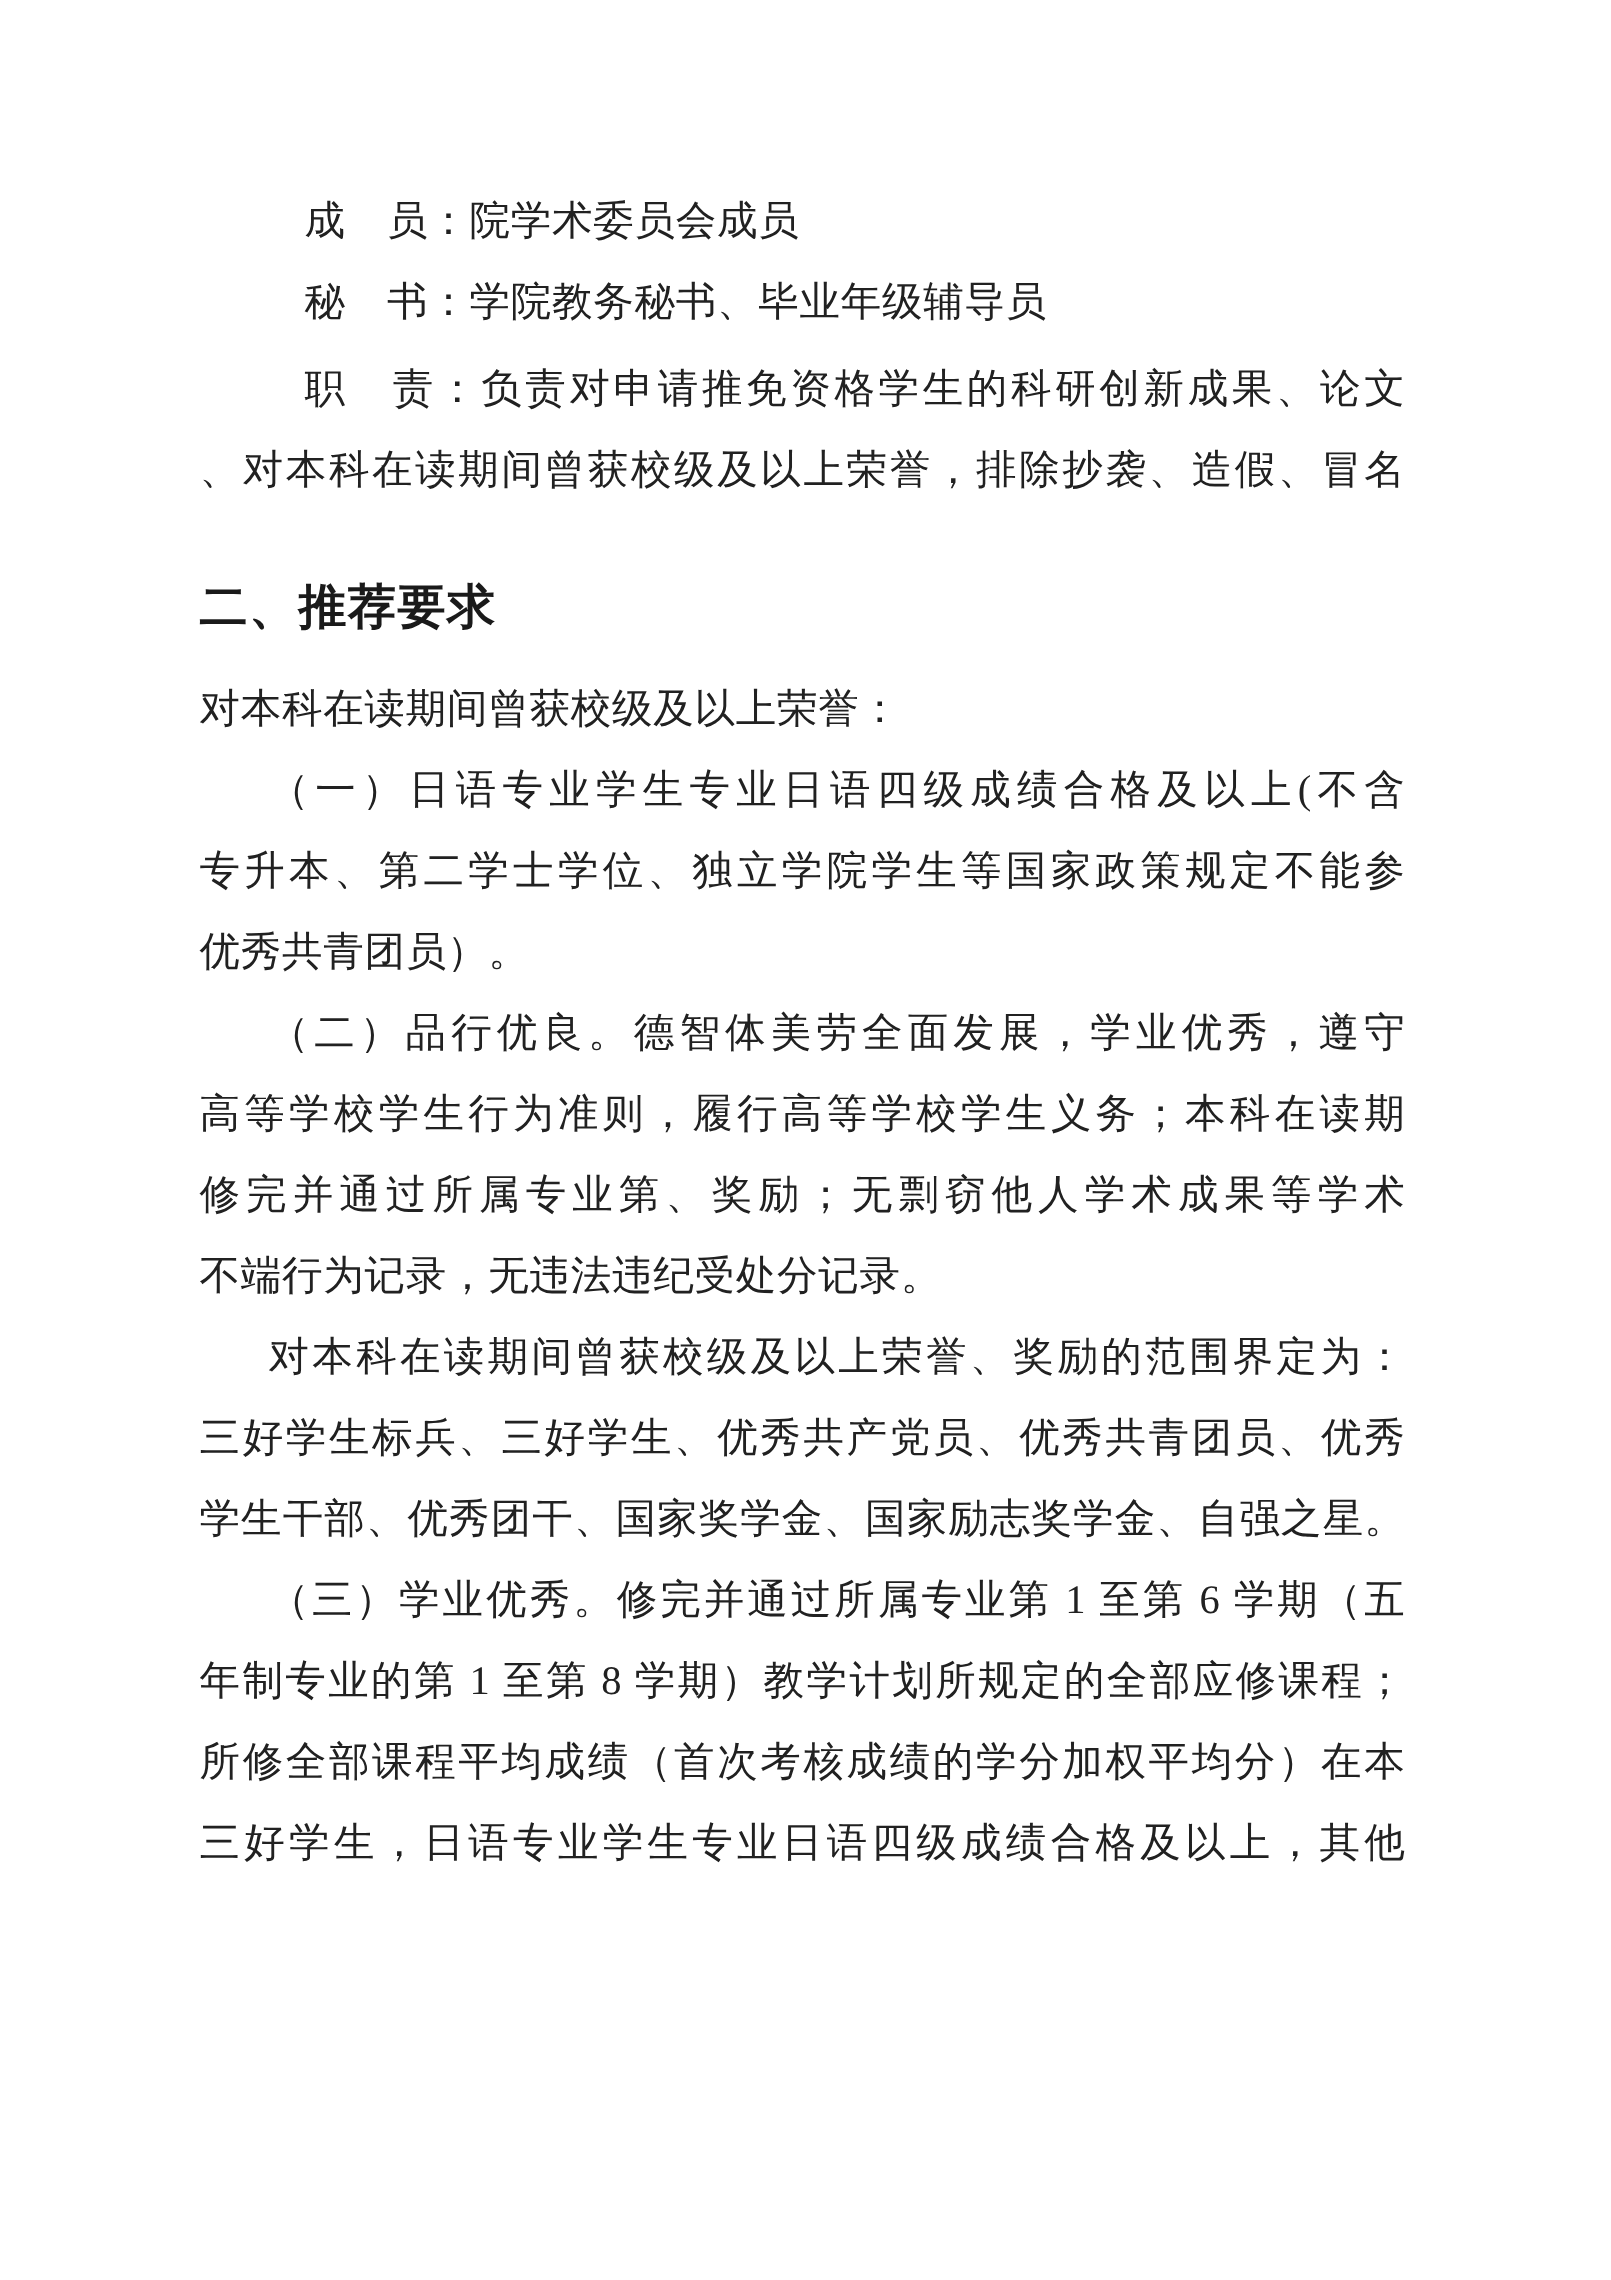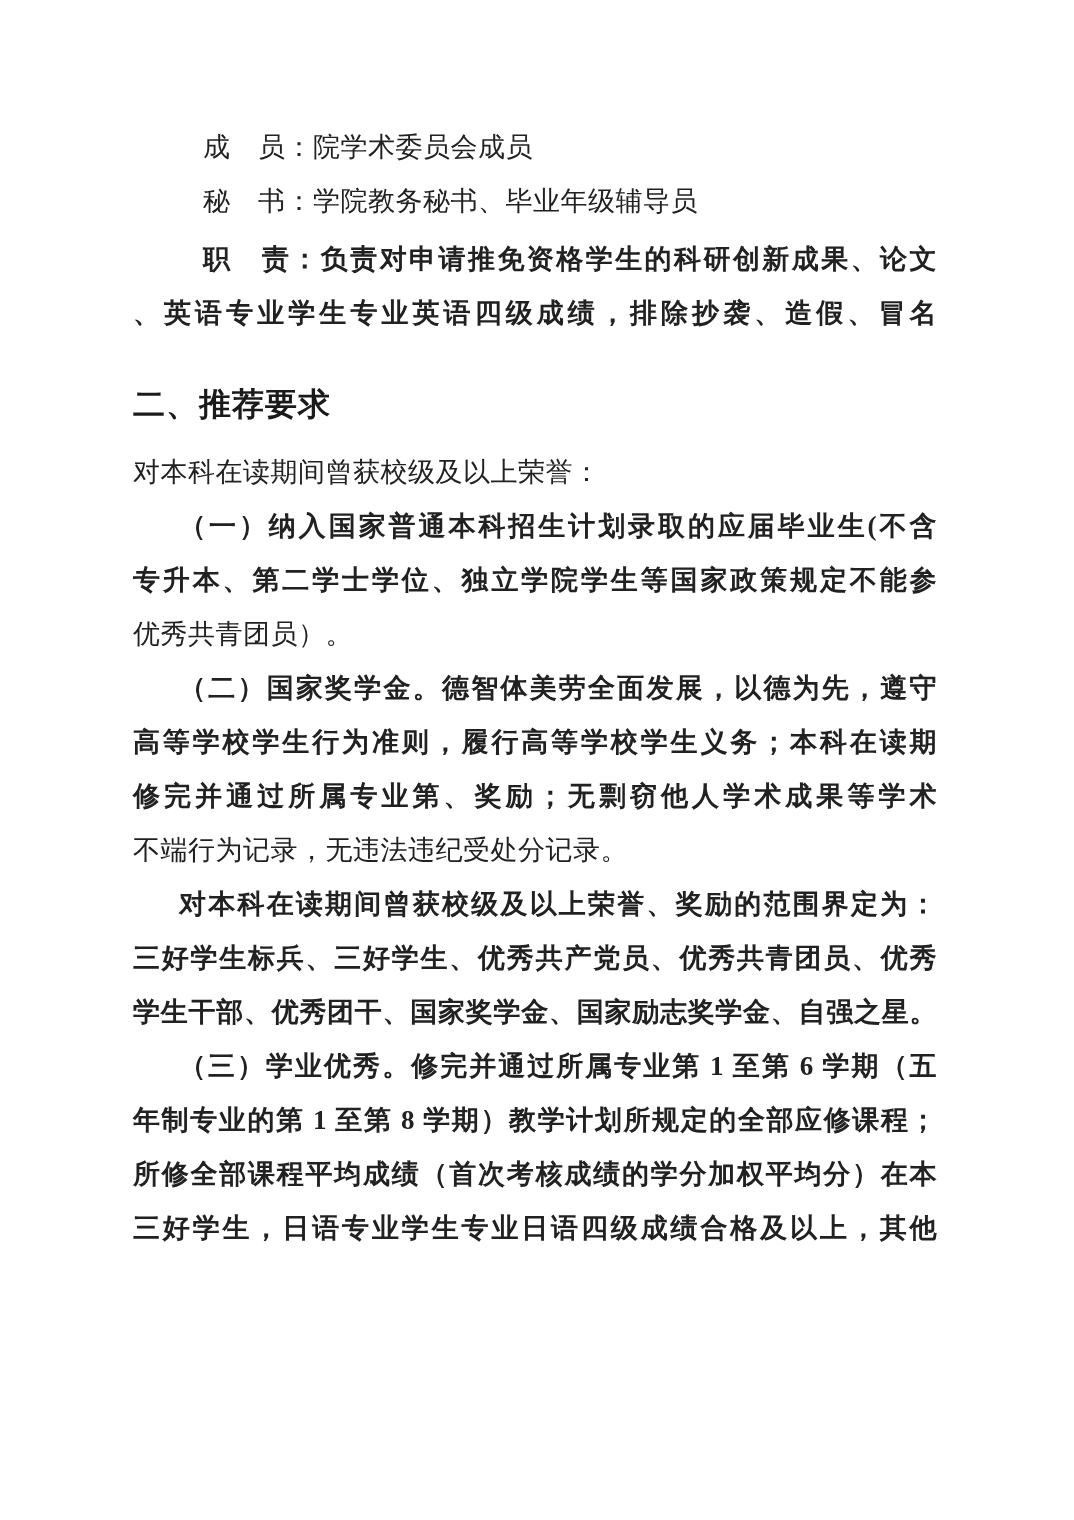--- a/index.html
+++ b/index.html
@@ -28,21 +28,20 @@
     letter-spacing: 0.5px;
     text-align: justify;
     white-space: nowrap;
     color: #212121;
   }
   
   .fill {
     white-space: normal;
     text-align: justify;
     text-align-last: justify;
-    font-weight: bold;
   }
   
   .ind-label { text-indent: 70px; }
   
   .ind { text-indent: 46px; }
   .mt-duty { margin-top: 4px; }
   .heading {
     font-family: Liberation Sans, sans-serif;
     font-weight: 700;
     font-size: 32px;
@@ -56,31 +55,31 @@
 </head>
 <body>
 
 <div class="page">
 
   <div class="ln ind-label">成　员：院学术委员会成员</div>
 
   <div class="ln ind-label">秘　书：学院教务秘书、毕业年级辅导员</div>
 
   <div class="ln ind-label fill mt-duty">职　责：负责对申请推免资格学生的科研创新成果、论文</div>
-  <div class="ln fill">、英语专业学生专业英语四级成绩，排除抄袭、造假、冒名</div>
+  <div class="ln fill">、对本科在读期间曾获校级及以上荣誉，排除抄袭、造假、冒名</div>
 
   <div class="heading">二、推荐要求</div>
 
   <div class="ln">对本科在读期间曾获校级及以上荣誉：</div>
 
-  <div class="ln ind fill">（一）纳入国家普通本科招生计划录取的应届毕业生(不含</div>
+  <div class="ln ind fill">（一）日语专业学生专业日语四级成绩合格及以上(不含</div>
   <div class="ln fill">专升本、第二学士学位、独立学院学生等国家政策规定不能参</div>
   <div class="ln">优秀共青团员）。</div>
 
-  <div class="ln ind fill">（二）国家奖学金。德智体美劳全面发展，以德为先，遵守</div>
+  <div class="ln ind fill">（二）品行优良。德智体美劳全面发展，学业优秀，遵守</div>
   <div class="ln fill">高等学校学生行为准则，履行高等学校学生义务；本科在读期</div>
   <div class="ln fill">修完并通过所属专业第、奖励；无剽窃他人学术成果等学术</div>
   <div class="ln">不端行为记录，无违法违纪受处分记录。</div>
 
   <div class="ln ind fill">对本科在读期间曾获校级及以上荣誉、奖励的范围界定为：</div>
   <div class="ln fill">三好学生标兵、三好学生、优秀共产党员、优秀共青团员、优秀</div>
   <div class="ln fill">学生干部、优秀团干、国家奖学金、国家励志奖学金、自强之星。</div>
 
   <div class="ln ind fill">（三）学业优秀。修完并通过所属专业第 1 至第 6 学期（五</div>
   <div class="ln fill">年制专业的第 1 至第 8 学期）教学计划所规定的全部应修课程；</div>

